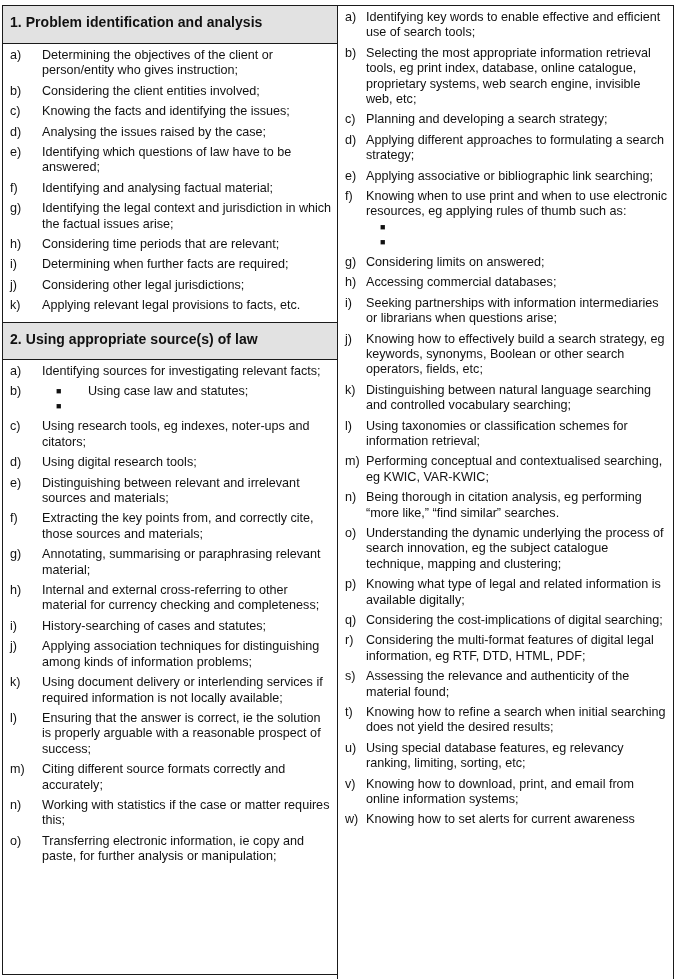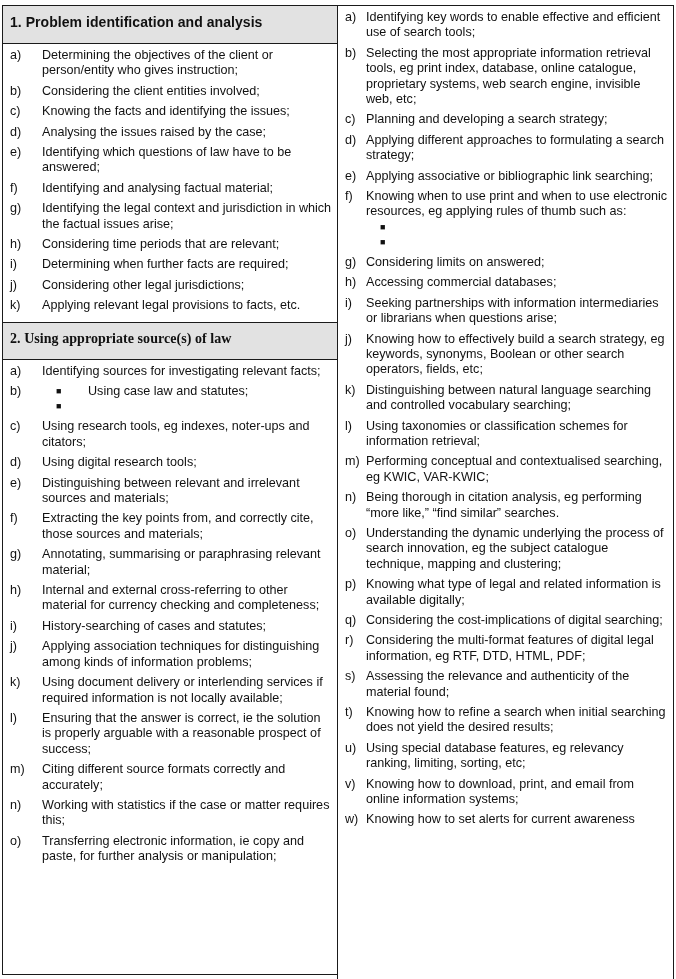--- a/index.html
+++ b/index.html
@@ -44,21 +44,20 @@
       font-weight: bold;
       font-size: 14px;
       padding: 8px 0 0 7px;
       height: 29px;
       box-sizing: border-box;
       height: 38px;
       letter-spacing: 0.05px;
     }
     .section-header.mid {
       border-top: 1px solid #1a1a1a;
-      font-family: Liberation Serif, serif;
     }
     .items {
       list-style: none;
       margin: 0;
       padding: 4px 4px 0 7px;
       font-size: 12.6px;
       line-height: 15.4px;
     }
     .item {
       display: flex;

